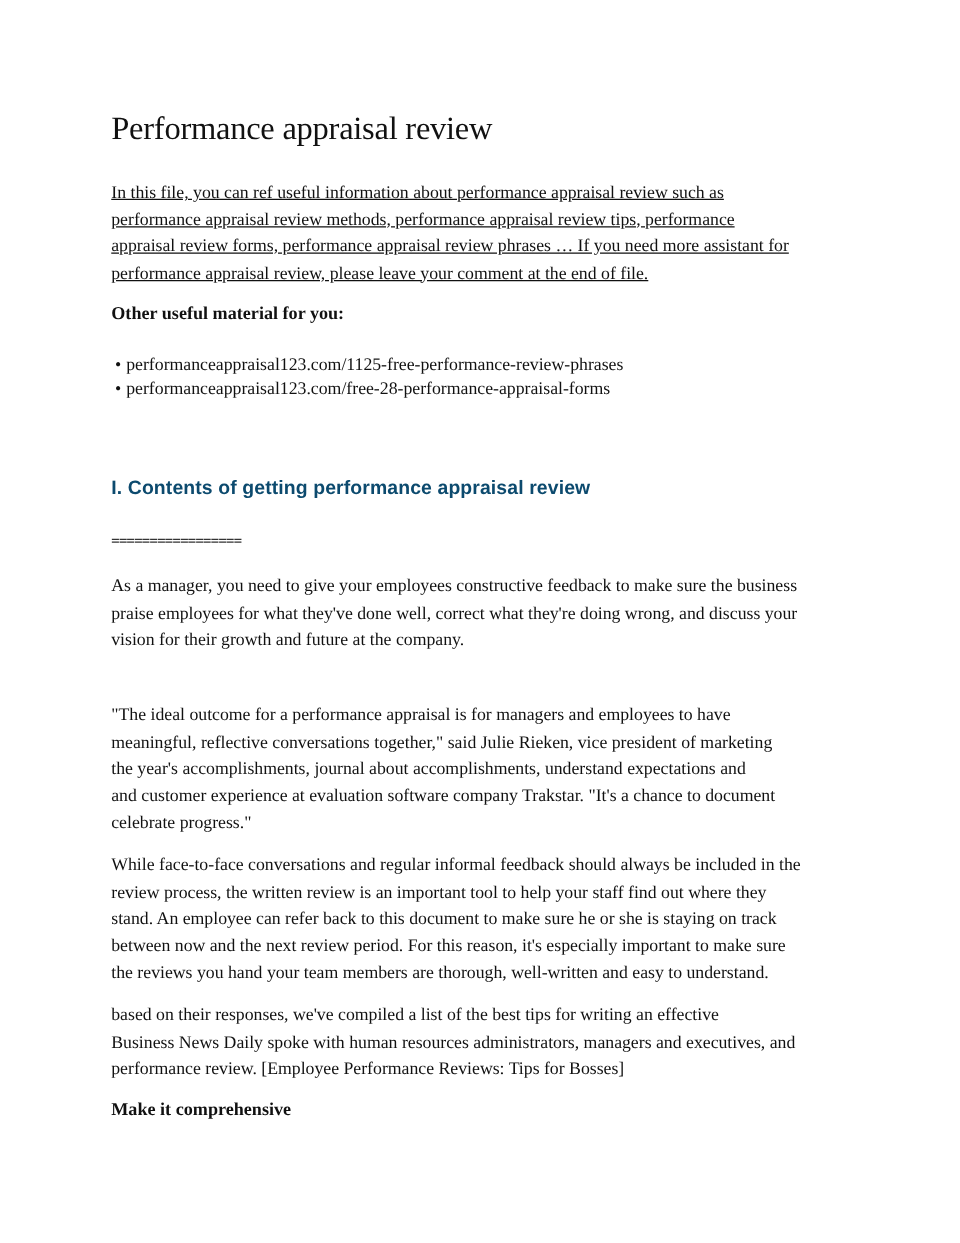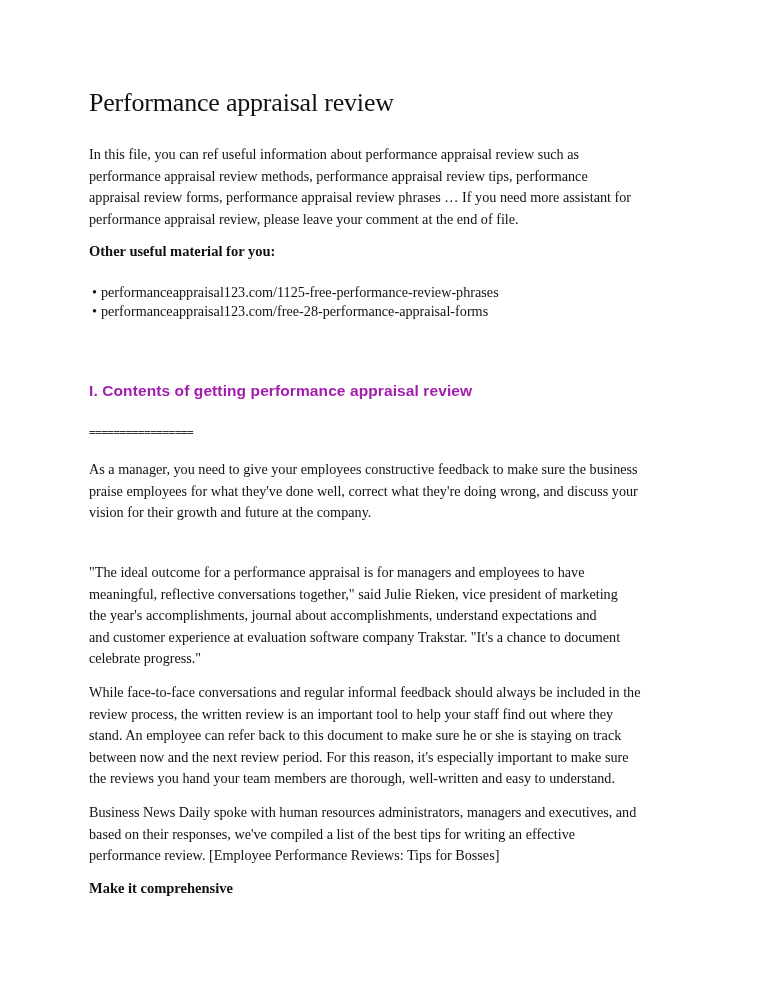--- a/index.html
+++ b/index.html
@@ -21,34 +21,34 @@
     .subhead {
       position: absolute; left: 0; margin: 0; font-size: 14.5px; font-weight: bold;
       white-space: nowrap;
     }
     .links { position: absolute; left: 3px; top: 283px; margin: 0; padding: 0; list-style: none; font-size: 14.2px; line-height: 19px; }
     .links li { white-space: nowrap; }
     .links li::before { content: "\2022"; margin-right: 4px; }
     .section-heading {
       position: absolute; left: 0; top: 382px; margin: 0;
       font-family: "Liberation Sans", sans-serif; font-weight: bold; font-size: 15.5px;
-      color: #a21caf; white-space: nowrap; letter-spacing: 0.1px;
+      color: #0c4a6e; white-space: nowrap; letter-spacing: 0.1px;
     }
     .separator {
       position: absolute; left: 0; top: 426px; font-family: "DejaVu Sans Mono", monospace;
       font-size: 11px; color: #333; letter-spacing: -0.5px; white-space: nowrap;
     }
   </style>
 </head>
 <body>
 
 <div class="page">
   <h1 class="title">Performance appraisal review</h1>
 
-  <p class="para" style="top:144px;">
+  <p class="para" style="top:144px;text-decoration:underline;">
     <span class="line">In this file,  you can ref useful  information  about performance  appraisal review  such as</span>
     <span class="line">performance  appraisal review methods, performance  appraisal review tips, performance</span>
     <span class="line">appraisal review forms, performance  appraisal review  phrases … If you need more assistant  for</span>
     <span class="line">performance  appraisal review,  please leave  your comment  at the end of file.</span>
   </p>
 
   <p class="subhead" style="top:243px;text-align:center;">Other useful material for you:</p>
 
   <ul class="links">
     <li>performanceappraisal123.com/1125-free-performance-review-phrases</li>
@@ -75,19 +75,19 @@
 
   <p class="para" style="top:682px;">
     <span class="line">While  face-to-face  conversations  and regular  informal  feedback should  always  be included  in the</span>
     <span class="line">review  process, the written  review  is an important  tool to help  your staff find  out where they</span>
     <span class="line">stand.  An employee  can refer back to this  document  to make sure he or she  is staying  on track</span>
     <span class="line">between now and the next review  period. For this reason, it's especially  important  to make sure</span>
     <span class="line">the reviews  you hand  your team members  are thorough,  well-written  and easy to understand.</span>
   </p>
 
   <p class="para" style="top:802px;">
+    <span class="line">based on their  responses,  we've  compiled  a list  of the best tips for writing  an effective</span>
     <span class="line">Business  News Daily  spoke with  human  resources  administrators,  managers  and executives,  and</span>
-    <span class="line">based on their  responses,  we've  compiled  a list  of the best tips for writing  an effective</span>
     <span class="line">performance  review.  [Employee  Performance  Reviews:  Tips for Bosses]</span>
   </p>
 
   <p class="subhead" style="top:880px;">Make it comprehensive</p>
 </div>
 
 </body></html>

